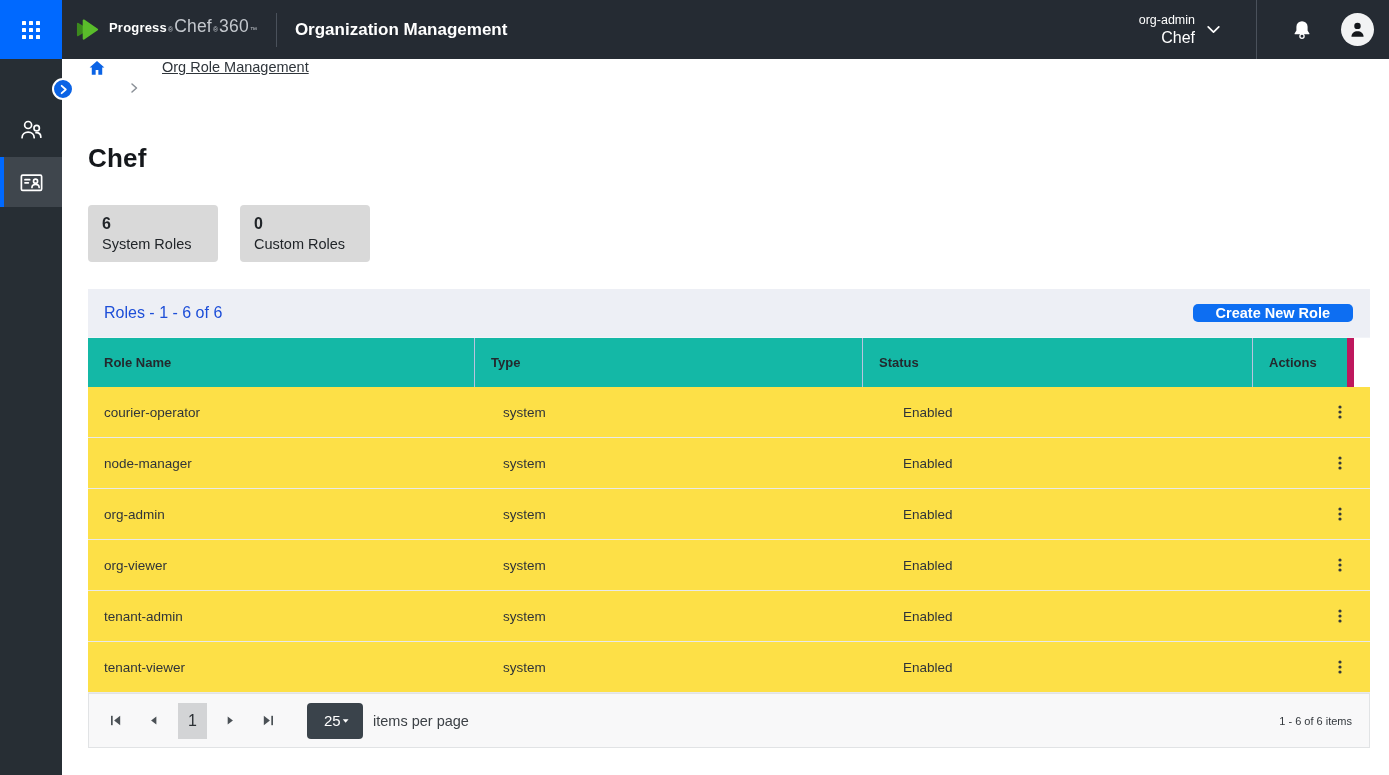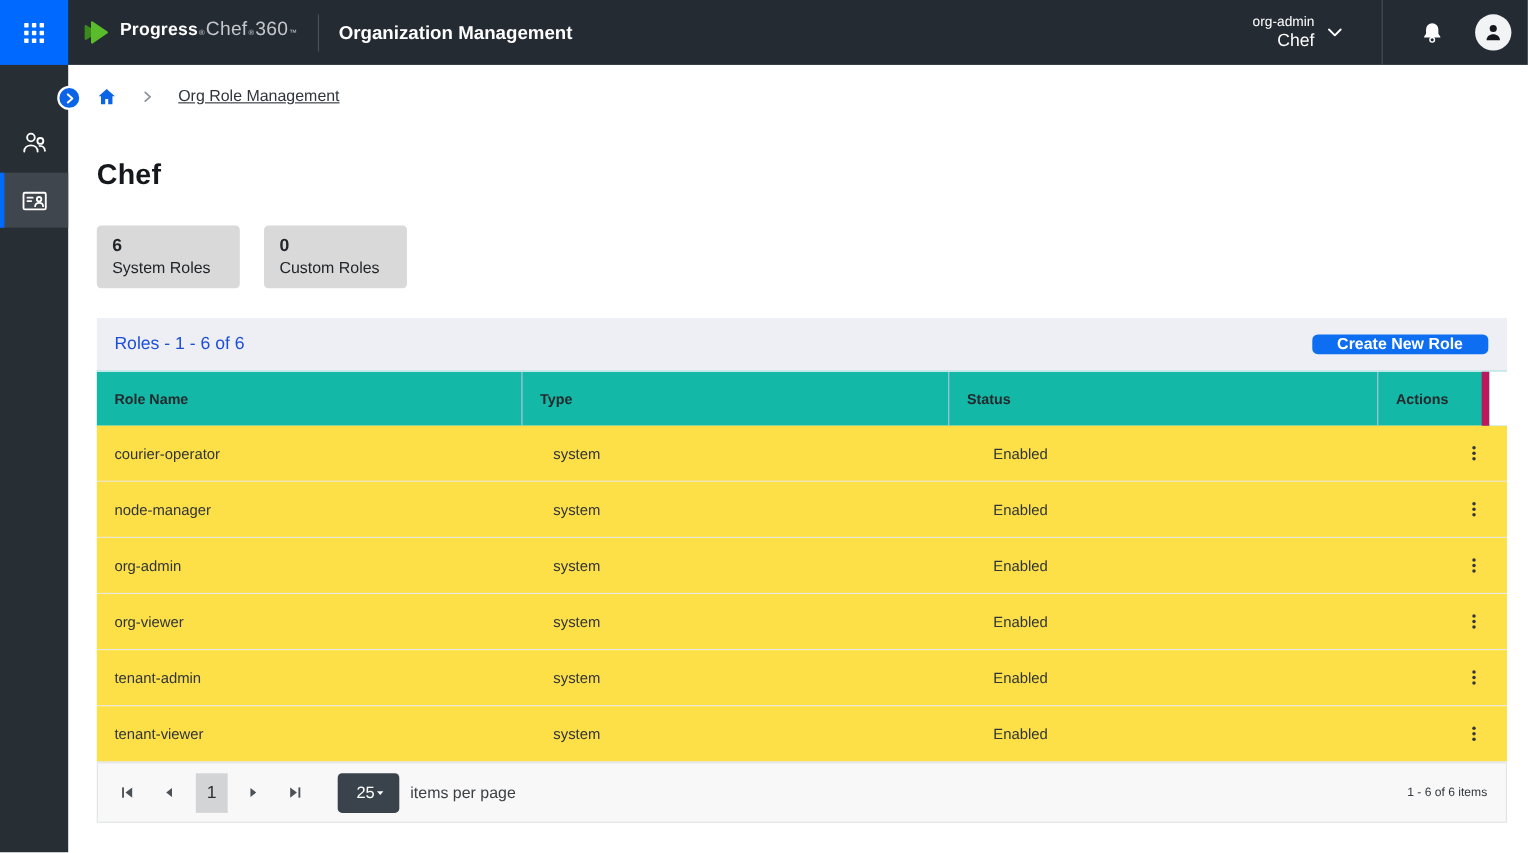--- a/index.html
+++ b/index.html
@@ -7,21 +7,21 @@
   body { font-family: "Liberation Sans", "DejaVu Sans", sans-serif; background: #ffffff; }
   .app { position: relative; width: 1389px; height: 775px; background: #ffffff; }
 
   
   .topbar { position: absolute; top: 0; left: 0; right: 0; height: 59px;
             background: #252b33; display: flex; align-items: center; z-index: 30; }
   .waffle { width: 62px; height: 59px; background: #0069ff; border: none; cursor: pointer;
             display: flex; align-items: center; justify-content: center; flex: 0 0 62px; }
   .brand { display: flex; align-items: baseline; margin-left: 13px; white-space: nowrap; }
   .brand svg { align-self: center; margin-right: 7px; }
-  .brand-bold { color: #ffffff; font-weight: bold; font-size: 16px; letter-spacing: .2px; }
+  .brand-bold { color: #ffffff; font-weight: bold; font-size: 13px; letter-spacing: .2px; }
   .brand-light { color: #c3c7cd; font-weight: 400; font-size: 17.5px; letter-spacing: .2px; }
   .brand sup { font-size: 7px; color: #c3c7cd; margin: 0 1px; }
   .tb-divider { width: 1px; background: #4a515b; height: 34px; margin: 0 18px; }
   .tb-divider.full { height: 59px; margin: 0; }
   .app-title { color: #ffffff; font-weight: bold; font-size: 17px; }
   .tb-spacer { flex: 1; }
   .org-switcher { display: flex; align-items: center; gap: 10px; cursor: pointer; margin-right: 34px; }
   .org-text { text-align: right; }
   .org-role { color: #ffffff; font-size: 12.5px; line-height: 16px; }
   .org-name { color: #ffffff; font-size: 16px; line-height: 19px; }
@@ -36,21 +36,21 @@
   .sidebar { position: absolute; top: 59px; left: 0; bottom: 0; width: 62px;
              background: #272e34; z-index: 10; padding-top: 45px; }
   .side-item { position: relative; width: 62px; height: 50px; border: none; background: transparent;
                display: flex; align-items: center; justify-content: center; cursor: pointer; margin-bottom: 3px; }
   .side-item.active { background: #3f464d; }
   .side-item .accent { position: absolute; left: 0; top: 0; bottom: 0; width: 4px; background: #0069ff; }
 
   
   .main { position: absolute; top: 59px; left: 62px; right: 0; bottom: 0;
           background: #ffffff; padding: 0 19px 0 26px; }
-  .breadcrumb-bar { position: relative; height: 58px; display: flex; align-items: center; gap: 22px; }
+  .breadcrumb-bar { position: relative; height: 58px; display: flex; gap: 22px; }
   .sidebar-toggle { position: absolute; left: -36px; top: 19px; width: 22px; height: 22px;
                     border-radius: 50%; background: #0b63e5; border: 2px solid #ffffff;
                     display: flex; align-items: center; justify-content: center; cursor: pointer; z-index: 40; padding: 0; }
   .crumb-home { width: 18px; height: 18px; }
   .crumb-sep { display: flex; align-items: center; }
   .crumb-link { font-size: 14.5px; color: #2f353b; text-decoration: underline; cursor: pointer; }
 
   h1.page-title { font-size: 26px; font-weight: bold; color: #15181c; margin-top: 26px; letter-spacing: .2px; }
 
   .stats { display: flex; gap: 22px; margin-top: 31px; }

